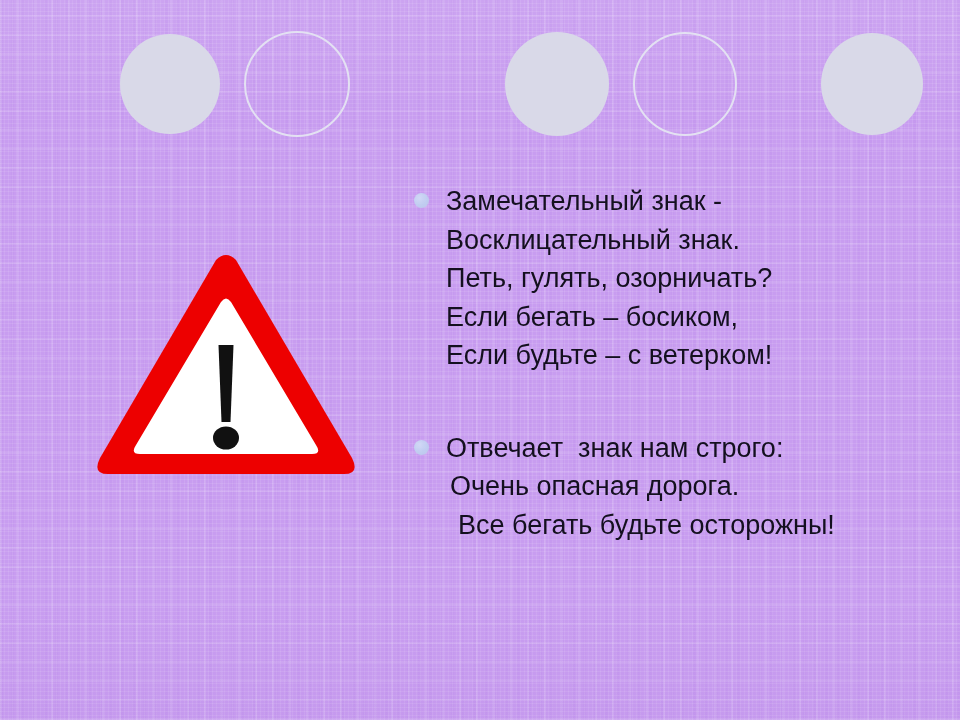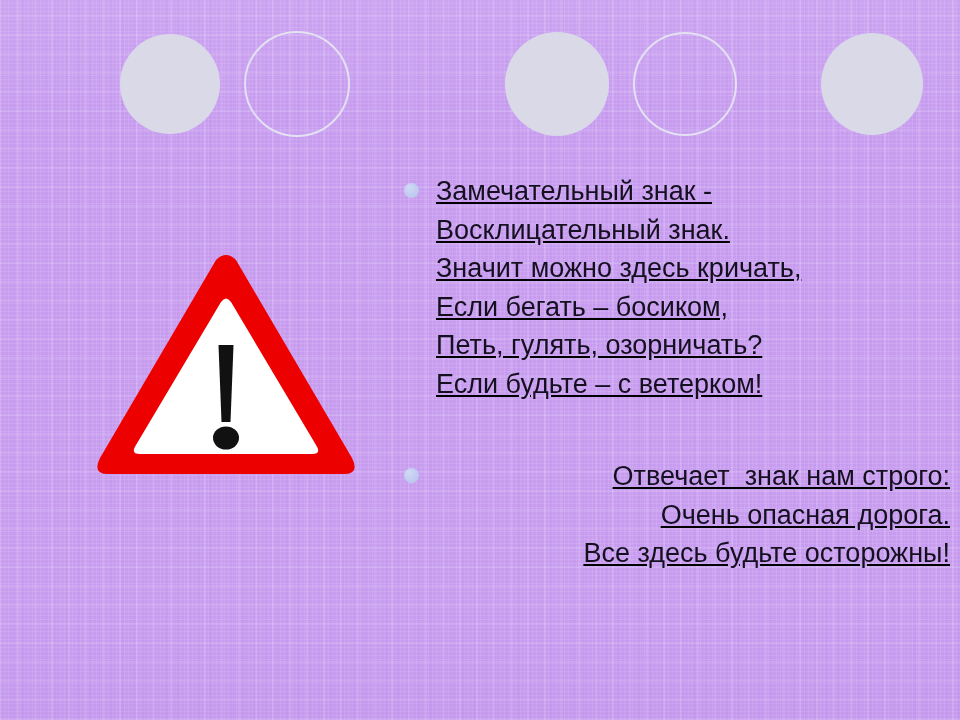--- a/index.html
+++ b/index.html
@@ -96,26 +96,24 @@
 
   
   .text-area {
     position: absolute;
     left: 396px;
     top: 166px;
     width: 560px;
   }
   .stanza {
     position: relative;
-    margin: 6px;
-    text-decoration: underline;
+    margin: 16px;
   }
   .stanza + .stanza {
     margin-top: 54px;
-    text-align: right;
   }
   .bullet {
     position: absolute;
     left: 2px;
     top: 11px;
     width: 15px;
     height: 15px;
     border-radius: 50%;
     background: radial-gradient(circle at 36% 32%, #d3e2f7 0%, #bed3f0 55%, #b9c9e9 100%);
     opacity: 0.85;
@@ -183,31 +181,30 @@
     </svg>
   </div>
 
   <div class="text-area">
 
     <div class="stanza">
       <span class="bullet"></span>
       <ul class="lines">
         <li>Замечательный знак -</li>
         <li>Восклицательный знак.</li>
-        <li>Значит можно здесь кричать,</li>
+        <li>Петь, гулять, озорничать?</li>
         <li>Если бегать – босиком,</li>
-        <li>Петь, гулять, озорничать?</li>
         <li>Если будьте – с ветерком!</li>
       </ul>
     </div>
 
     <div class="stanza">
       <span class="bullet"></span>
       <ul class="lines">
         <li>Отвечает  знак нам строго:</li>
         <li class="i1">Очень опасная дорога.</li>
-        <li class="i3">Все здесь будьте осторожны!</li>
+        <li class="i3">Все бегать будьте осторожны!</li>
       </ul>
     </div>
 
   </div>
 
 </div>
 
 </body></html>

